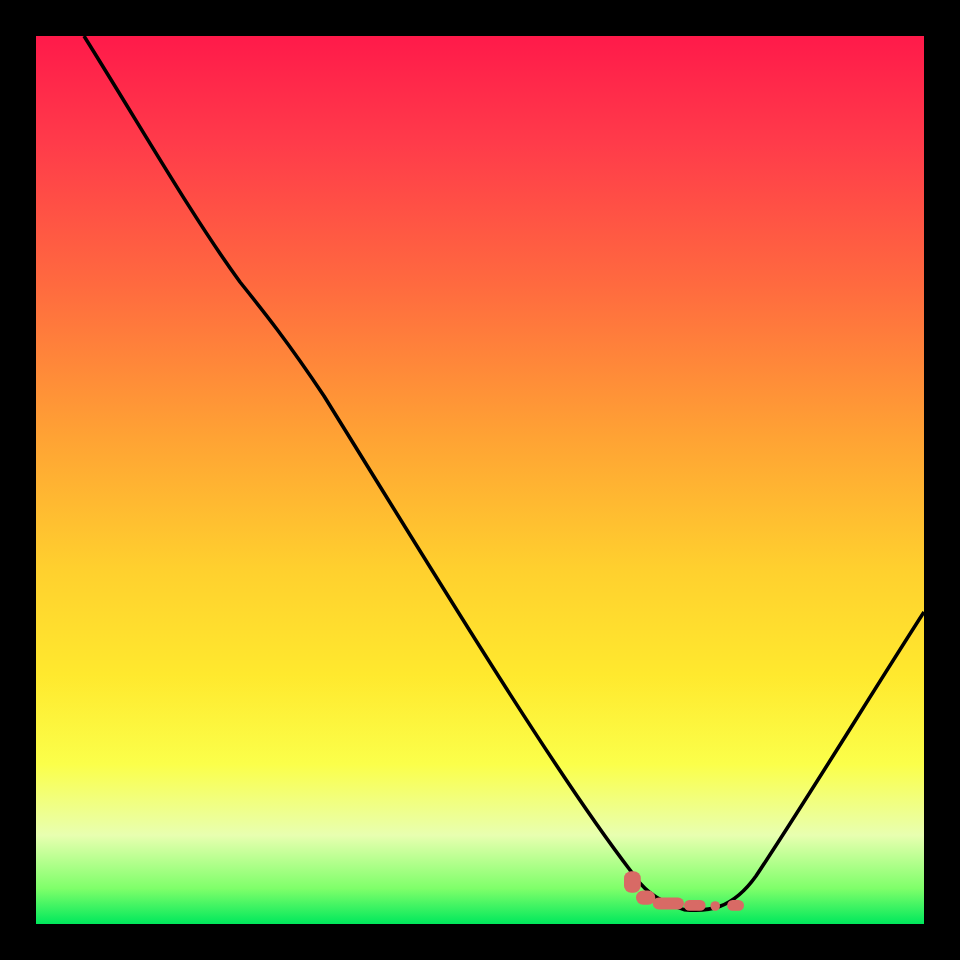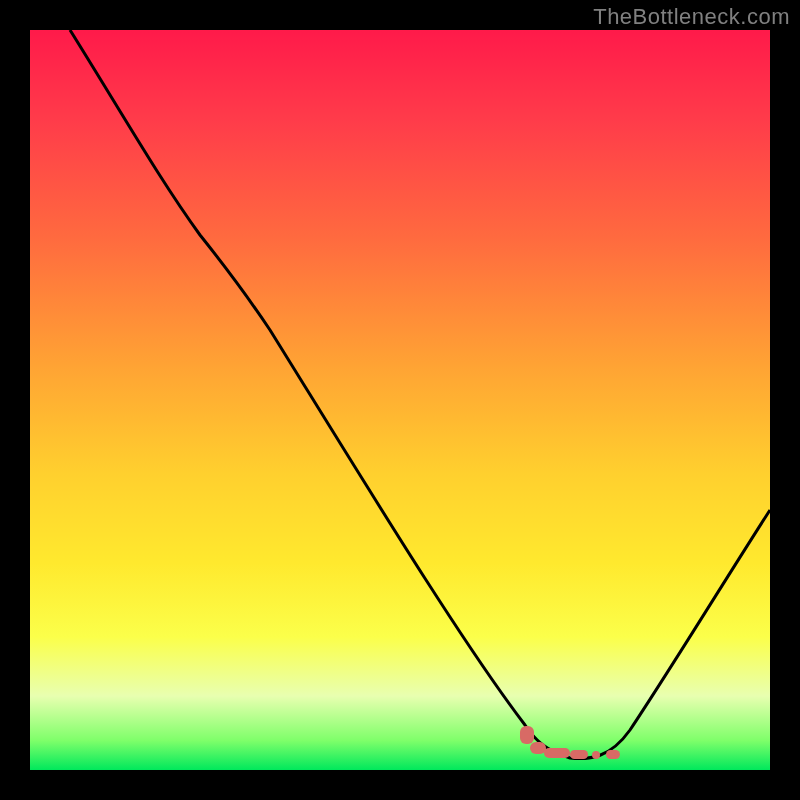--- a/index.html
+++ b/index.html
@@ -62,21 +62,20 @@
   .blob {
     position: absolute;
     background: #d86a65;
     border-radius: 50%;
   }
 </style>
 </head>
 <body>
 <div class="frame">
 
-  <div class="watermark">TheBottleneck.com</div>
 
   <div class="plot-area">
 
     <svg class="curve" viewBox="0 0 740 740" preserveAspectRatio="none">
       <path d="M 40 0
                C 90 80, 130 150, 170 205
                C 190 230, 210 255, 240 300
                C 330 445, 430 610, 495 695
                C 505 710, 515 720, 540 728
                C 560 730, 580 728, 600 700

